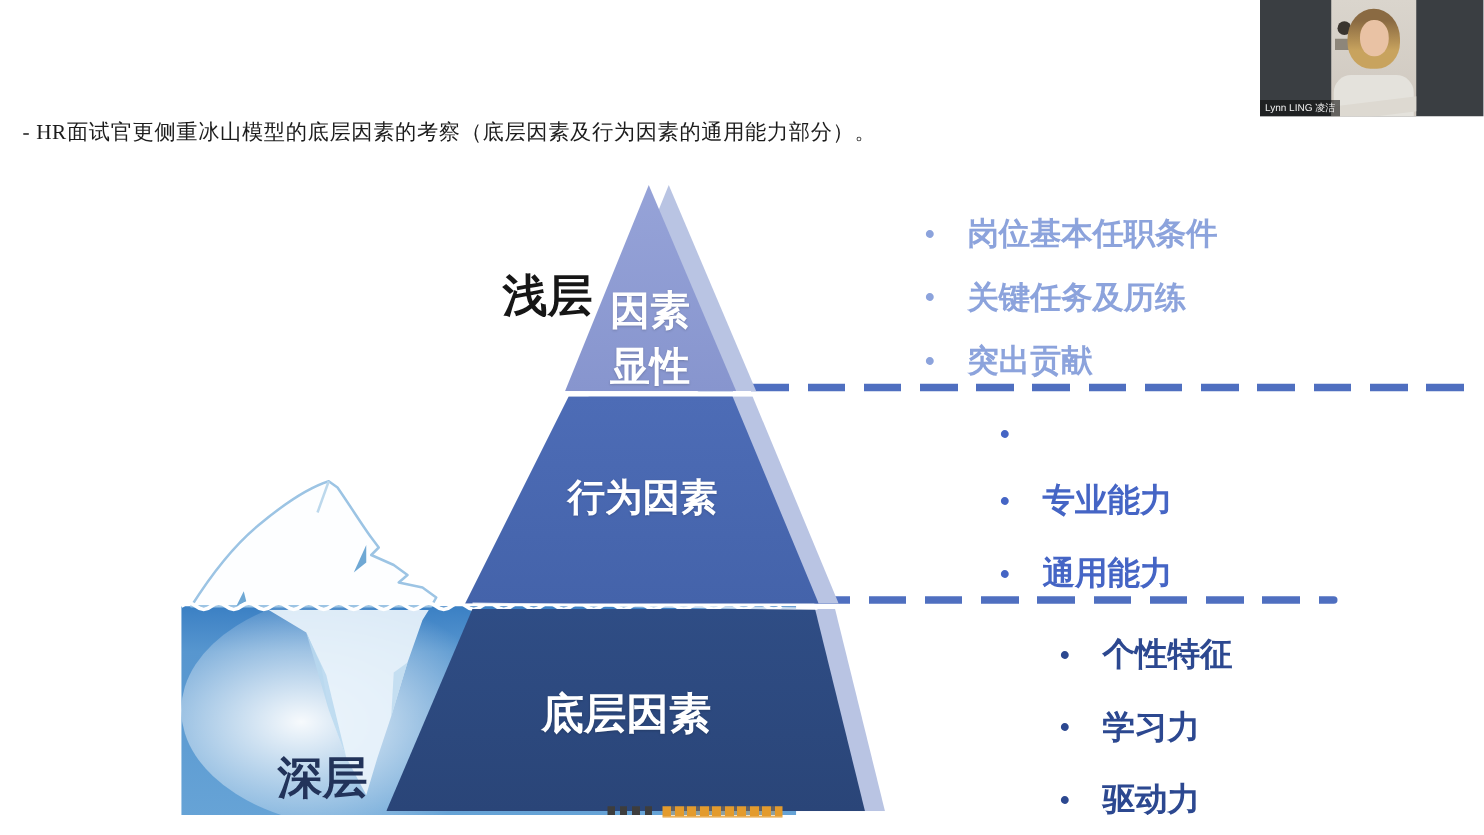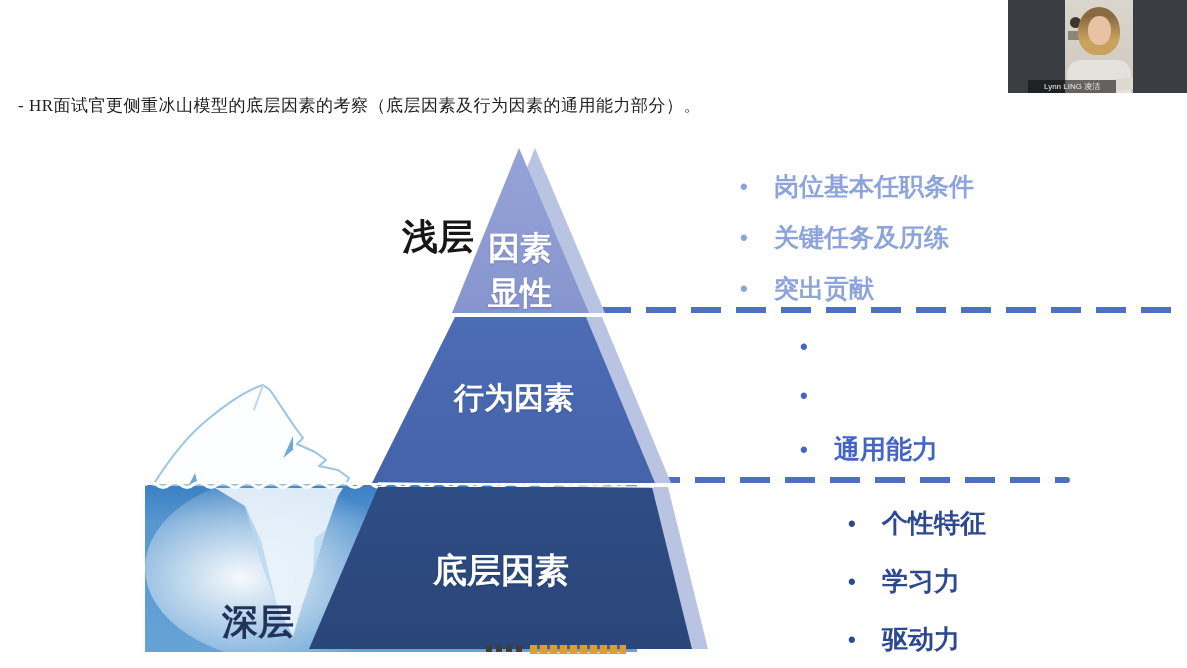--- a/index.html
+++ b/index.html
@@ -75,21 +75,21 @@
   .cam-shelf-a{position:absolute;left:5px;top:17px;width:11px;height:11px;border-radius:50%;background:#3a352f;}
   .cam-shelf-b{position:absolute;left:3px;top:31px;width:13px;height:9px;background:#8d867a;}
   .cam-hair{position:absolute;left:13px;top:7px;width:42px;height:48px;border-radius:55% 55% 48% 48%;
             background:linear-gradient(#8a6a42 20%,#c8a35e 70%);}
   .cam-face{position:absolute;left:23px;top:16px;width:23px;height:29px;border-radius:48%;background:#e9c2a4;}
   .cam-shirt{position:absolute;left:2px;bottom:0;width:64px;height:33px;border-radius:14px 14px 0 0;
              background:#e4e2dc;}
   .cam-arm{position:absolute;left:-4px;bottom:0px;width:80px;height:12px;background:#ddd9d1;
            transform:rotate(-7deg);}
   #cam-name{position:absolute;left:0;bottom:0;background:rgba(12,12,12,.58);color:#f0f0f0;
-            font-size:8px;line-height:11px;padding:1px 16px;white-space:nowrap;margin-left:20px;}
+            font-size:8px;line-height:11px;padding:1px 4px;white-space:nowrap;}
 </style>
 </head>
 <body>
 
 <div id="stage">
 
   <div class="note-line" id="note2">- HR面试官更侧重冰山模型的底层因素的考察（底层因素及行为因素的通用能力部分）。</div>
 
   <svg id="iceberg-svg" viewBox="0 0 492 274" xmlns="http://www.w3.org/2000/svg">
     <defs>
@@ -155,20 +155,21 @@
       <span>突出贡献</span>
     </div>
   </div>
 
   <div class="bullets" id="bg2">
     <div class="bi">
       <span class="dot">•</span>
     </div>
     <div class="bi">
       <span class="dot">•</span>
+      <span>专业能力</span>
     </div>
     <div class="bi">
       <span class="dot">•</span>
       <span>通用能力</span>
     </div>
   </div>
 
   <div class="bullets" id="bg3">
     <div class="bi">
       <span class="dot">•</span>

